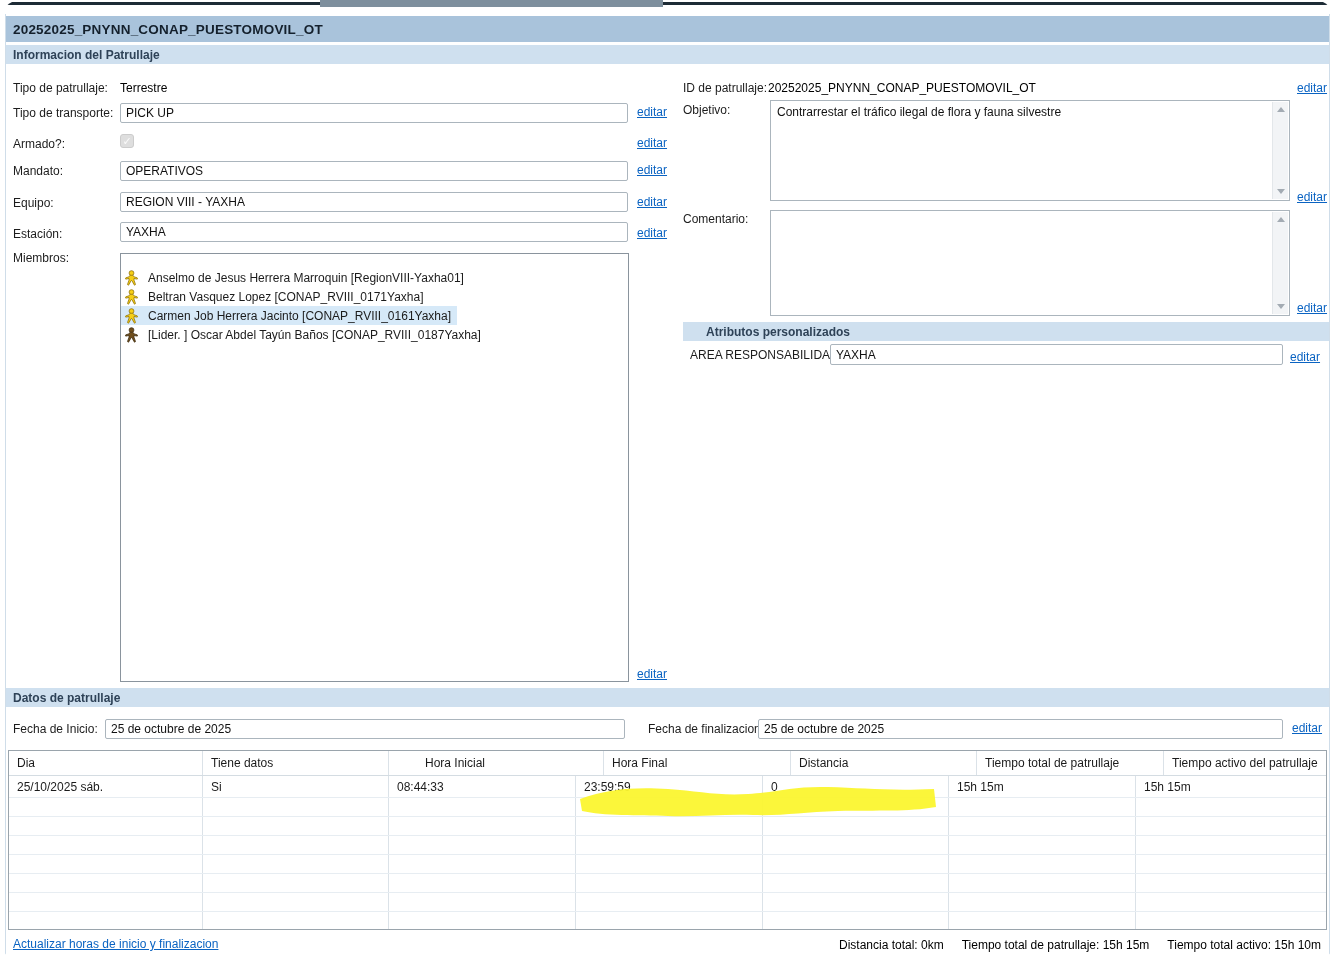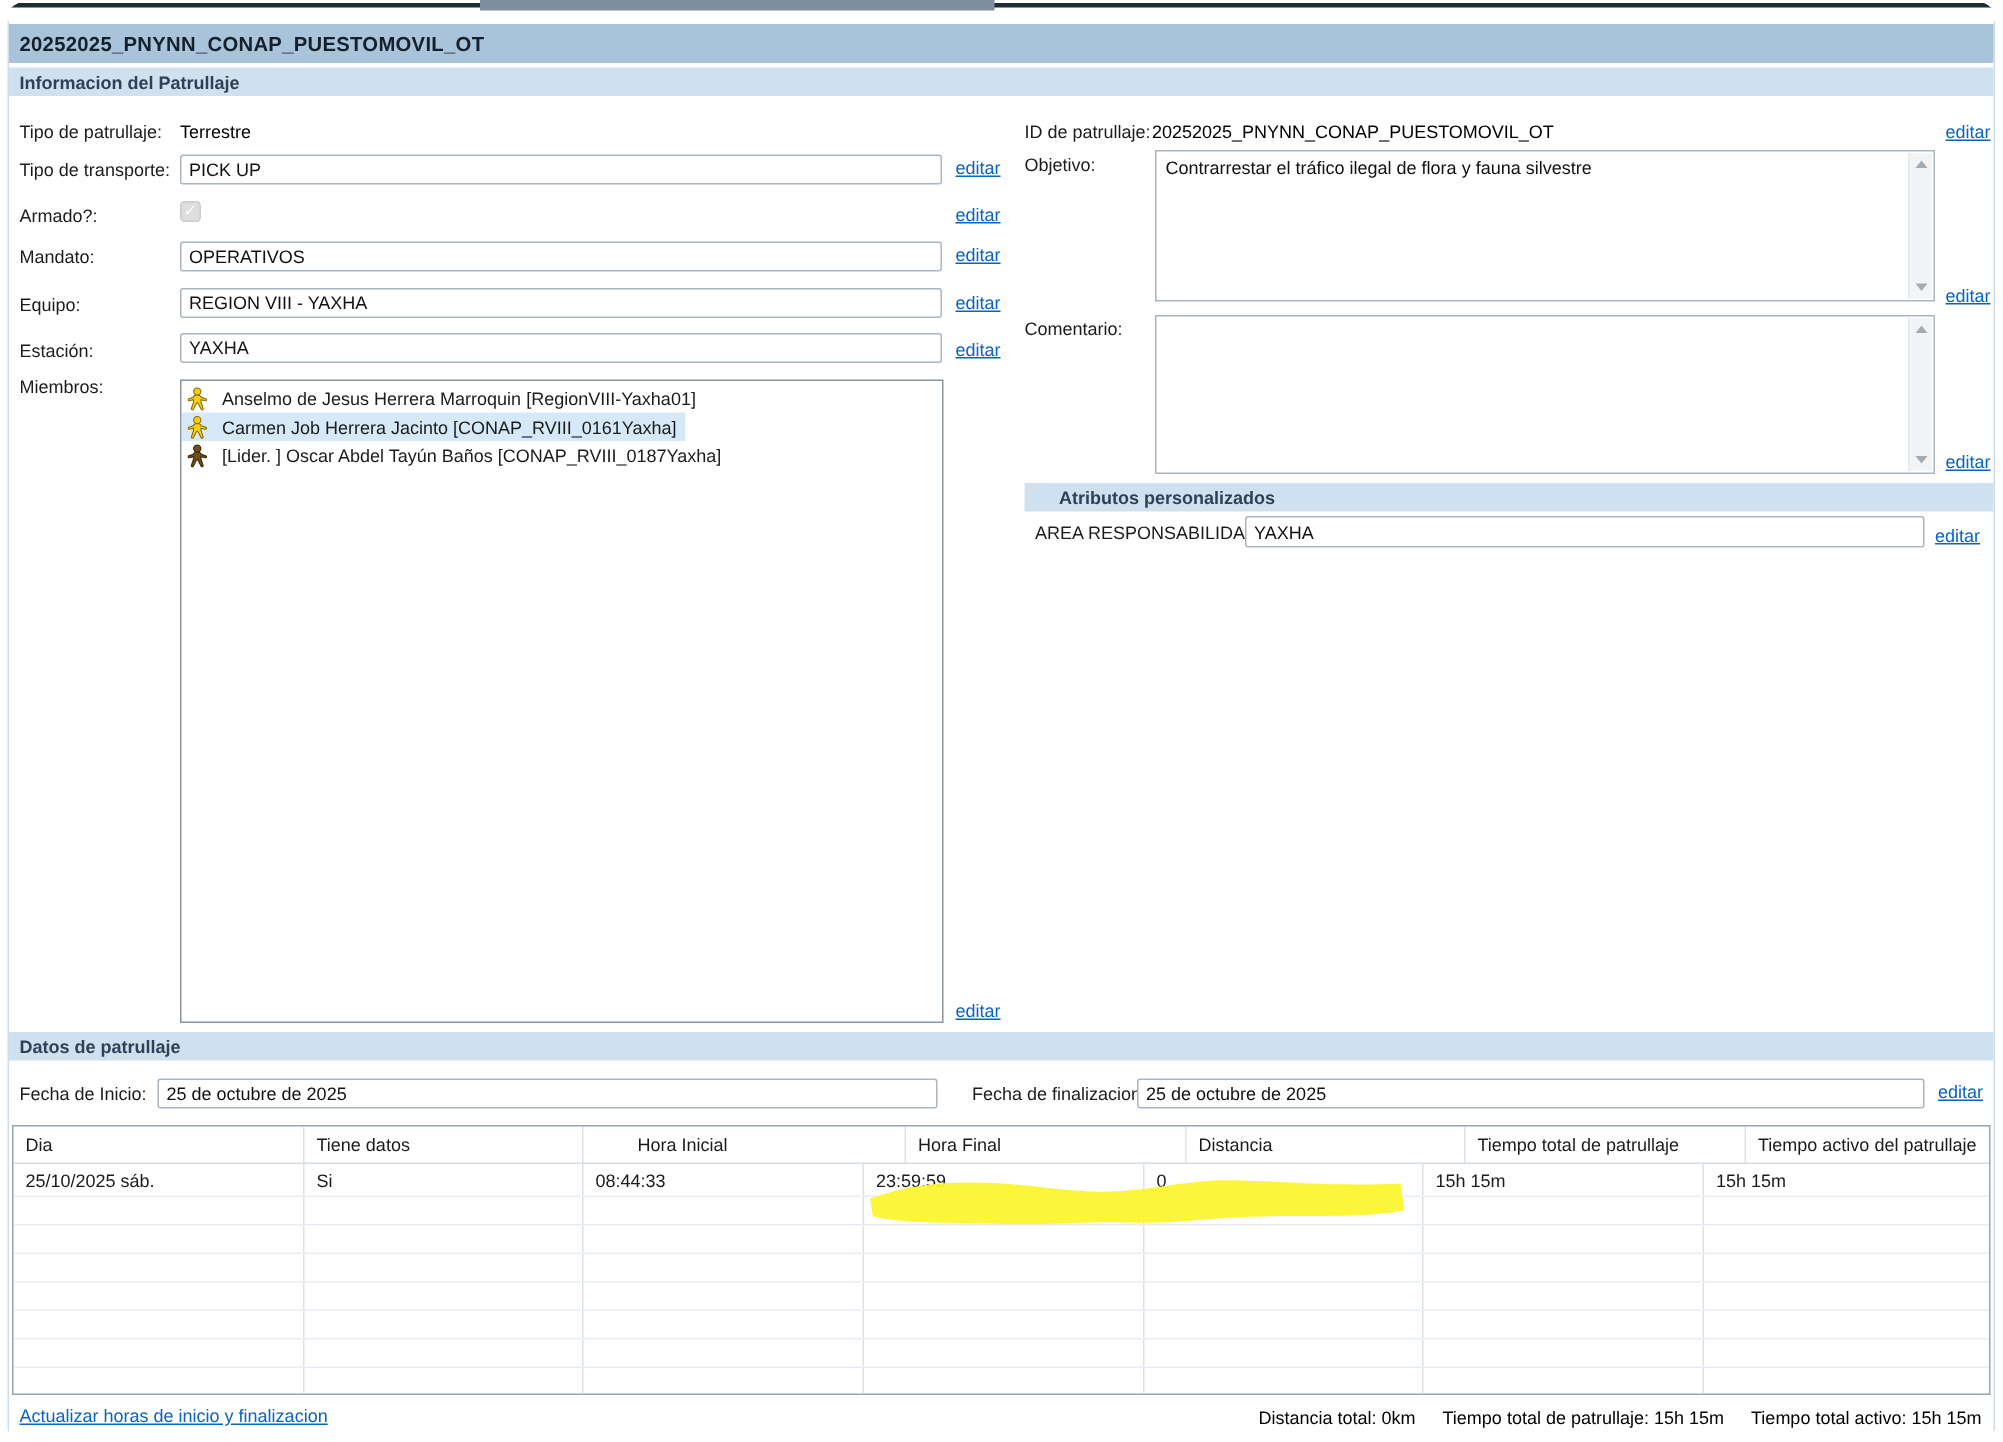--- a/index.html
+++ b/index.html
@@ -25,21 +25,21 @@
   .val { color:#000; white-space:nowrap; }
 
   .tbox { background:#fff; border:1px solid #abb5bd; border-radius:2px; height:20px;
           font-family:"Liberation Sans",sans-serif; font-size:12px; color:#111; padding:0 5px; outline:none; }
 
   a.edit-link { color:var(--link,#0a63c2); text-decoration:underline; cursor:pointer; white-space:nowrap; }
 
   .checkbox { width:14px; height:14px; background:#dedede; border:1px solid #cccccc; border-radius:3px;
               display:flex; align-items:center; justify-content:center; color:#fbfbfb; font-size:11px; line-height:1; }
 
-  .listbox { background:#fff; border:1px solid #8a949d; overflow:hidden; padding-top:2px; }
+  .listbox { background:#fff; border:1px solid #8a949d; overflow:hidden; padding-top:14px; }
   .member-item { display:flex; align-items:center; height:19px; width:fit-content; padding:0 6px 0 4px; }
   .member-item.selected { background:var(--selection,#d6e9f8); }
   .member-item svg { margin-right:5px; flex:0 0 auto; }
   .member-item span { white-space:nowrap; }
 
   .bigbox { background:#fff; border:1px solid #abb5bd; }
   .bigbox .content { position:absolute; left:6px; top:4px; right:22px; line-height:15px; color:#111; }
   .vscroll { position:absolute; top:1px; right:1px; bottom:1px; width:16px; background:#f2f4f6; border-left:1px solid #e3e7ea; }
   .sb-btn { position:absolute; left:0; width:16px; height:15px; display:flex; align-items:center; justify-content:center; }
   .sb-up { top:0; } .sb-down { bottom:0; }
@@ -104,20 +104,29 @@
   <div class="abs lbl" style="left:13px;top:251px;">Miembros:</div>
   <div class="abs listbox" style="left:120px;top:253px;width:509px;height:429px;">
       <div class="member-item">
         <span style="display: inline-flex; margin-right: 5px;">
           <svg width="13" height="16" viewBox="0 0 14 17">
             <circle cx="7" cy="3.2" r="2.6" fill="#f6cf16" stroke="#8a6c05" stroke-width="0.8"></circle>
             <path d="M7 5.6 C8.6 5.6 9.6 6.3 9.9 7.3 L13.1 8.3 C14 8.6 13.7 9.9 12.8 9.7 L9.7 9 L9.7 10.8 L11.2 15.2 C11.5 16.1 10.2 16.6 9.8 15.8 L7.6 11.6 L7 11.2 L6.4 11.6 L4.2 15.8 C3.8 16.6 2.5 16.1 2.8 15.2 L4.3 10.8 L4.3 9 L1.2 9.7 C0.3 9.9 0 8.6 0.9 8.3 L4.1 7.3 C4.4 6.3 5.4 5.6 7 5.6 Z" fill="#f6cf16" stroke="#8a6c05" stroke-width="0.8"></path>
           </svg>
         </span>
         <span>Anselmo de Jesus Herrera Marroquin [RegionVIII-Yaxha01]</span>
+      </div>
+      <div class="member-item">
+        <span style="display: inline-flex; margin-right: 5px;">
+          <svg width="13" height="16" viewBox="0 0 14 17">
+            <circle cx="7" cy="3.2" r="2.6" fill="#f6cf16" stroke="#8a6c05" stroke-width="0.8"></circle>
+            <path d="M7 5.6 C8.6 5.6 9.6 6.3 9.9 7.3 L13.1 8.3 C14 8.6 13.7 9.9 12.8 9.7 L9.7 9 L9.7 10.8 L11.2 15.2 C11.5 16.1 10.2 16.6 9.8 15.8 L7.6 11.6 L7 11.2 L6.4 11.6 L4.2 15.8 C3.8 16.6 2.5 16.1 2.8 15.2 L4.3 10.8 L4.3 9 L1.2 9.7 C0.3 9.9 0 8.6 0.9 8.3 L4.1 7.3 C4.4 6.3 5.4 5.6 7 5.6 Z" fill="#f6cf16" stroke="#8a6c05" stroke-width="0.8"></path>
+          </svg>
+        </span>
+        <span>Beltran Vasquez Lopez [CONAP_RVIII_0171Yaxha]</span>
       </div>
       <div class="member-item selected">
         <span style="display: inline-flex; margin-right: 5px;">
           <svg width="13" height="16" viewBox="0 0 14 17">
             <circle cx="7" cy="3.2" r="2.6" fill="#f6cf16" stroke="#8a6c05" stroke-width="0.8"></circle>
             <path d="M7 5.6 C8.6 5.6 9.6 6.3 9.9 7.3 L13.1 8.3 C14 8.6 13.7 9.9 12.8 9.7 L9.7 9 L9.7 10.8 L11.2 15.2 C11.5 16.1 10.2 16.6 9.8 15.8 L7.6 11.6 L7 11.2 L6.4 11.6 L4.2 15.8 C3.8 16.6 2.5 16.1 2.8 15.2 L4.3 10.8 L4.3 9 L1.2 9.7 C0.3 9.9 0 8.6 0.9 8.3 L4.1 7.3 C4.4 6.3 5.4 5.6 7 5.6 Z" fill="#f6cf16" stroke="#8a6c05" stroke-width="0.8"></path>
           </svg>
         </span>
         <span>Carmen Job Herrera Jacinto [CONAP_RVIII_0161Yaxha]</span>
       </div>
@@ -265,16 +274,16 @@
     </div>
 
   <svg class="abs highlight-svg" style="left:578px;top:781px;" width="360" height="40" viewBox="0 0 360 40">
     <path d="M2 18 C 30 8, 55 6, 90 8 C 120 10, 140 15, 170 13 C 200 11, 215 5, 250 6 C 285 7, 310 10, 356 8 L 358 26 C 330 31, 300 29, 260 30 C 225 31, 205 35, 175 34 C 145 33, 120 36, 90 35 C 60 34, 25 35, 4 30 Z" fill="#fbf62f" opacity="0.95"></path>
   </svg>
 
   <a class="abs edit-link footer-link">Actualizar horas de inicio y finalizacion</a>
   <div class="abs footer-totals">
       <span>Distancia total: 0km</span>
       <span>Tiempo total de patrullaje: 15h 15m</span>
-      <span>Tiempo total activo: 15h 15m</span>
+      <span>Tiempo total activo: 15h 10m</span>
     </div>
 
 </div>
 
 </body></html>

